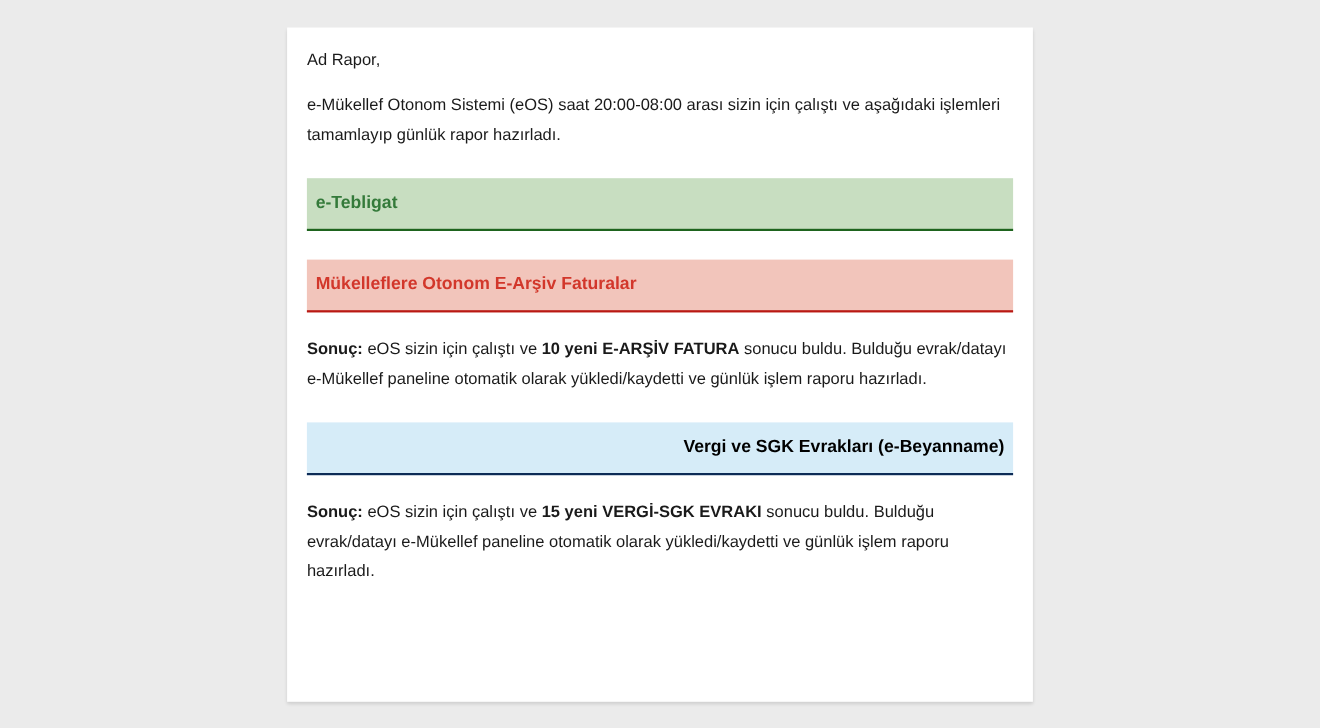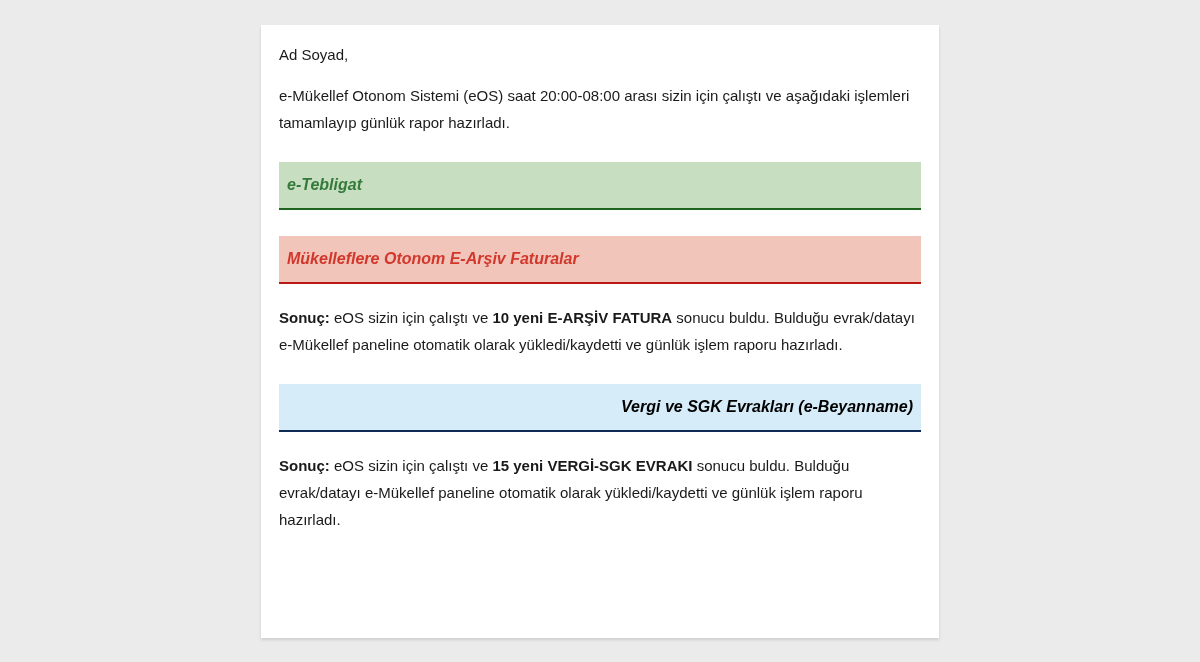--- a/index.html
+++ b/index.html
@@ -31,41 +31,40 @@
   .panel-link {
     font-weight: bold;
     color: #1155cc;
     text-decoration: underline;
     cursor: pointer;
   }
   .report-section { margin-top: 26px; }
   .section-header {
     padding: 13px 8px;
     border-bottom: 2px solid;
-    font-style: italic;
   }
   .section-header h2 {
     margin: 0;
     font-size: 16px;
     line-height: 20px;
     font-weight: bold;
   }
   .result {
     font-size: 15px;
     line-height: 27px;
     margin: 20px 0 0 0;
   }
   strong { font-weight: bold; }
 </style>
 </head>
 <body>
 
 <div class="card">
 
-  <p class="para">Ad Soyad,</p>
+  <p class="para">Ad Rapor,</p>
 
   <p class="para">e-Mükellef Otonom Sistemi (eOS) saat 20:00-08:00 arası sizin için çalıştı ve aşağıdaki işlemleri tamamlayıp günlük rapor hazırladı.</p>
 
 
   <section class="report-section">
     <div class="section-header" style="background: rgb(200, 222, 193); border-bottom-color: rgb(30, 100, 30);">
       <h2 style="color: rgb(52, 122, 58);">e-Tebligat</h2>
     </div>
   </section>
 

